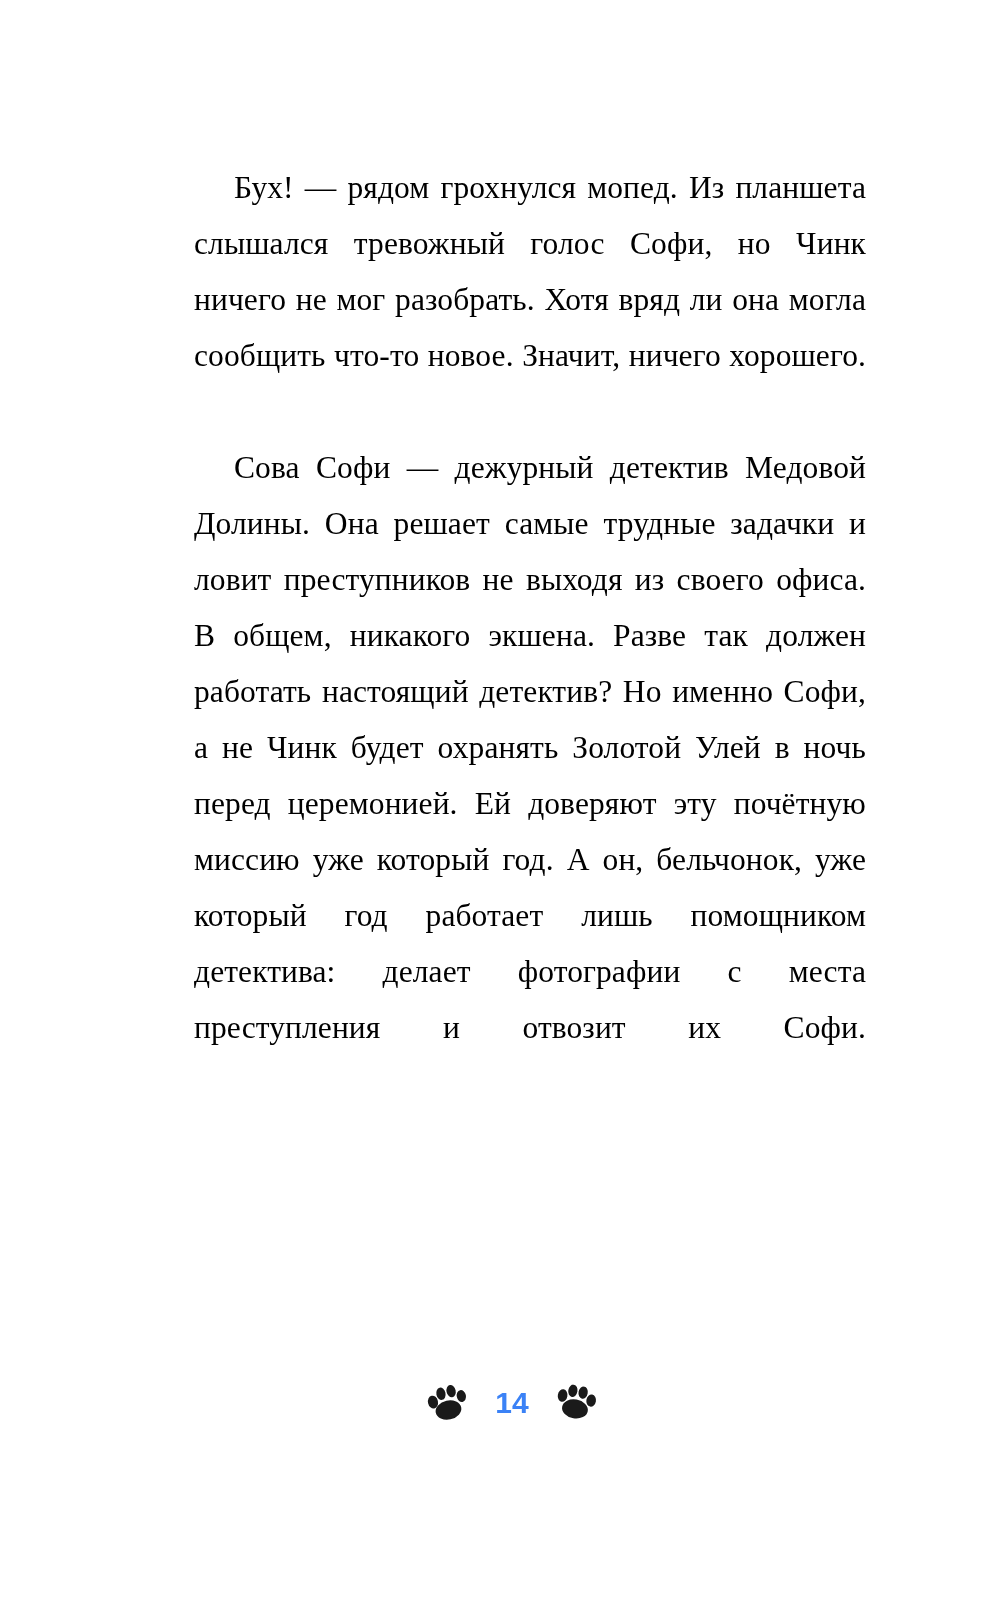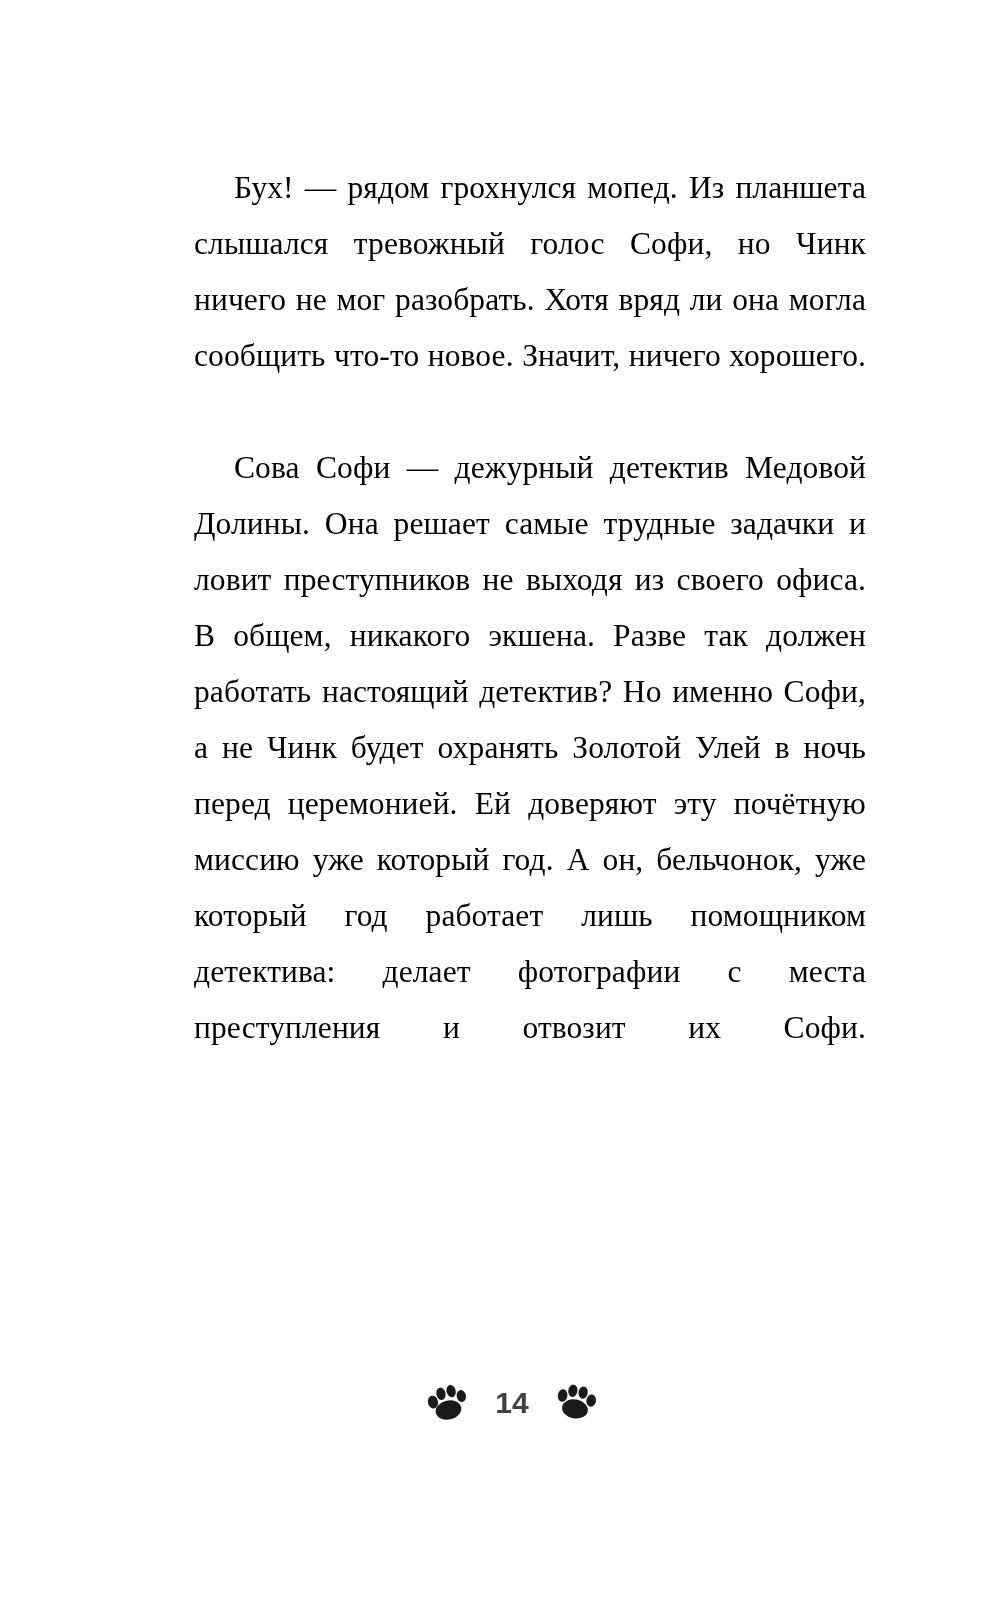--- a/index.html
+++ b/index.html
@@ -55,21 +55,21 @@
     display: flex;
     align-items: center;
     justify-content: center;
     gap: 26px;
   }
   .page-number {
     font-family: "Liberation Sans", sans-serif;
     font-weight: bold;
     font-size: 30px;
     line-height: 30px;
-    color: #404040;
+    color: #3b82f6;
   }
   .paw {
     position: relative;
     width: 42px;
     height: 36px;
     flex: 0 0 auto;
   }
   .paw svg { display: block; }
   .paw.left { transform: rotate(-12deg); }
   .paw.right { transform: rotate(10deg); }

